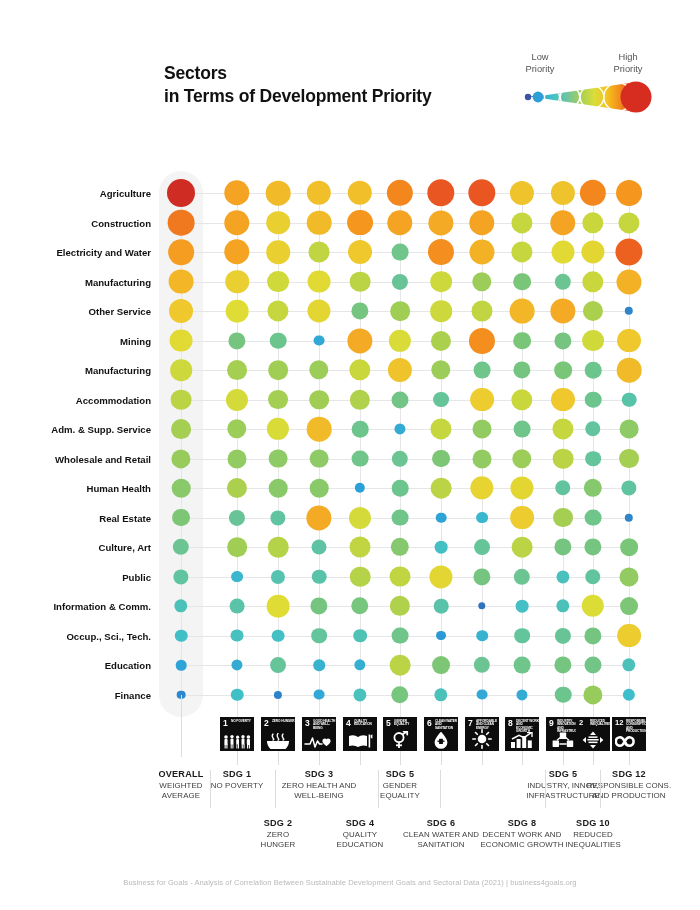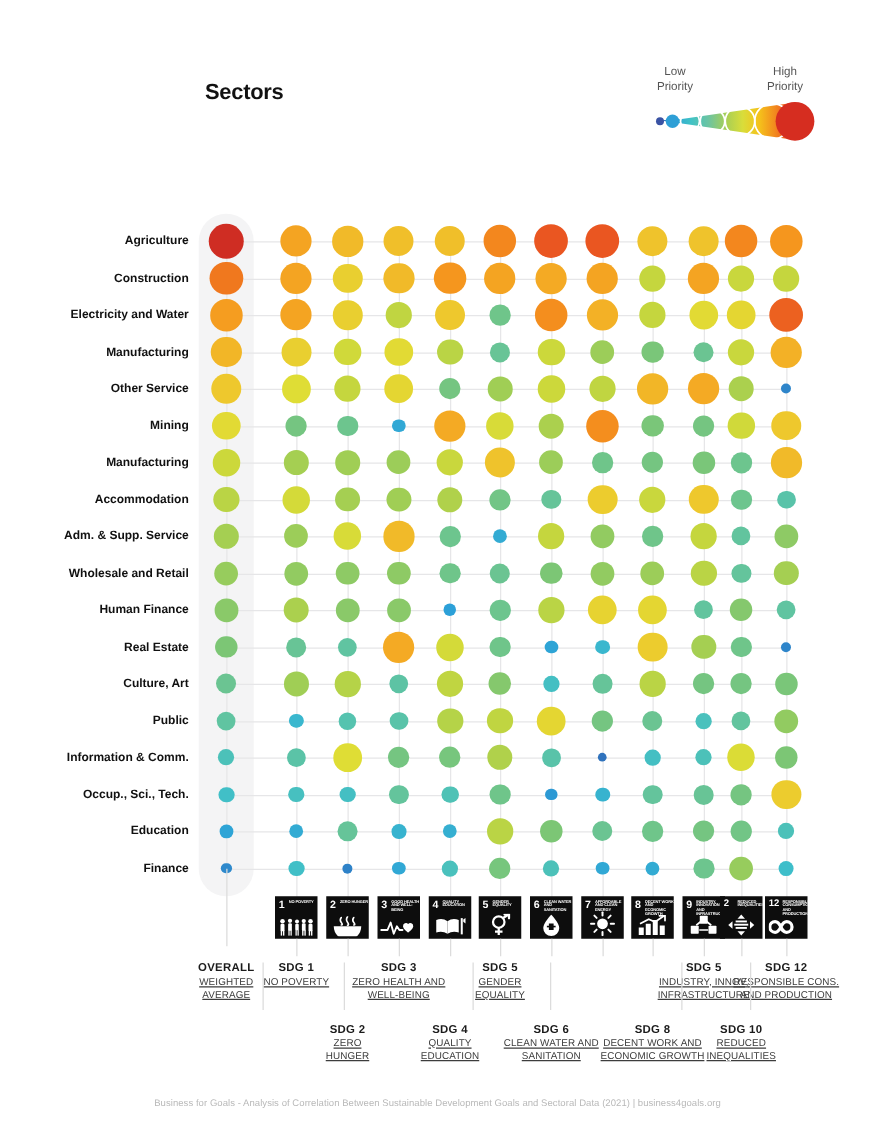--- a/index.html
+++ b/index.html
@@ -122,21 +122,20 @@
     color: #1b1b1b;
     letter-spacing: 0.25px;
     white-space: nowrap;
   }
   .axis-col .ax-sub {
     font-size: 7.9px;
     color: #3d3d3d;
     line-height: 1.28;
     margin-top: 1.5px;
     letter-spacing: 0.1px;
-    text-decoration: underline;
   }
   .axis-tick {
     position: absolute;
     width: 1px;
     background: #dcdcdc;
   }
 
   
   #footer {
     position: absolute;
@@ -148,20 +147,21 @@
     letter-spacing: 0.05px;
   }
 </style>
 </head>
 <body>
 
 <div id="root">
 
   <div id="header-title">
     <span class="ln">Sectors</span>
+    <span class="ln">in Terms of Development Priority</span>
   </div>
 
   <div id="legend">
     <div class="legend-lbl" id="legend-low">
       <div>Low</div>
       <div>Priority</div>
     </div>
     <div class="legend-lbl" id="legend-high">
       <div>High</div>
       <div>Priority</div>
@@ -227,21 +227,21 @@
       <div class="row-label" style="top: 193px; left: 11px;">Agriculture</div>
       <div class="row-label" style="top: 222.5px; left: 11px;">Construction</div>
       <div class="row-label" style="top: 252px; left: 11px;">Electricity and Water</div>
       <div class="row-label" style="top: 281.5px; left: 11px;">Manufacturing</div>
       <div class="row-label" style="top: 311px; left: 11px;">Other Service</div>
       <div class="row-label" style="top: 340.5px; left: 11px;">Mining</div>
       <div class="row-label" style="top: 370px; left: 11px;">Manufacturing</div>
       <div class="row-label" style="top: 399.5px; left: 11px;">Accommodation</div>
       <div class="row-label" style="top: 429px; left: 11px;">Adm. &amp; Supp. Service</div>
       <div class="row-label" style="top: 458.5px; left: 11px;">Wholesale and Retail</div>
-      <div class="row-label" style="top: 488px; left: 11px;">Human Finance</div>
+      <div class="row-label" style="top: 488px; left: 11px;">Human Health</div>
       <div class="row-label" style="top: 517.5px; left: 11px;">Real Estate</div>
       <div class="row-label" style="top: 547px; left: 11px;">Culture, Art</div>
       <div class="row-label" style="top: 576.5px; left: 11px;">Public</div>
       <div class="row-label" style="top: 606px; left: 11px;">Information &amp; Comm.</div>
       <div class="row-label" style="top: 635.5px; left: 11px;">Occup., Sci., Tech.</div>
       <div class="row-label" style="top: 665px; left: 11px;">Education</div>
       <div class="row-label" style="top: 694.5px; left: 11px;">Finance</div>
       <div class="dot" style="left: 181px; top: 193px; width: 28px; height: 28px; background: rgb(207, 45, 35);"></div>
       <div class="dot" style="left: 237px; top: 193px; width: 25.4702px; height: 25.4702px; background: rgb(244, 164, 34);"></div>
       <div class="dot" style="left: 278px; top: 193px; width: 24.621px; height: 24.621px; background: rgb(241, 186, 41);"></div>

